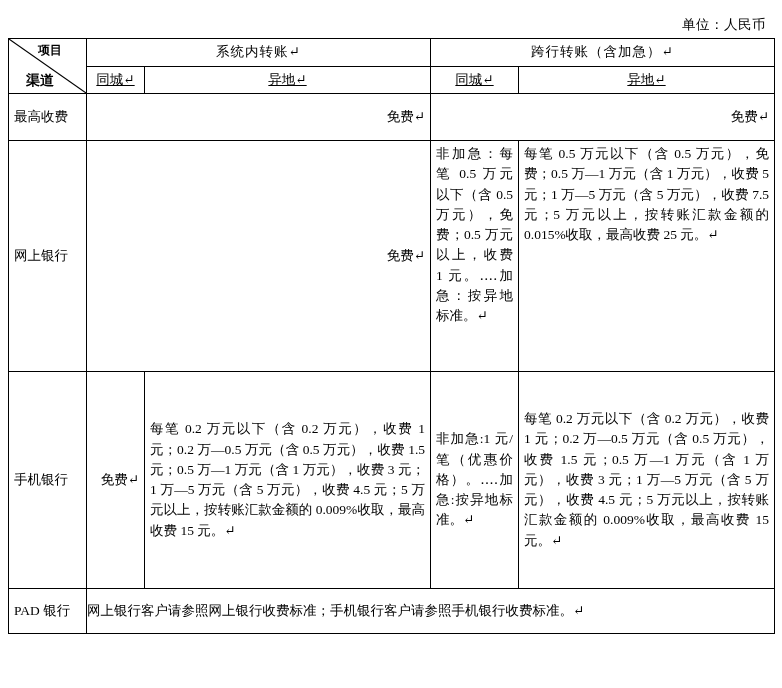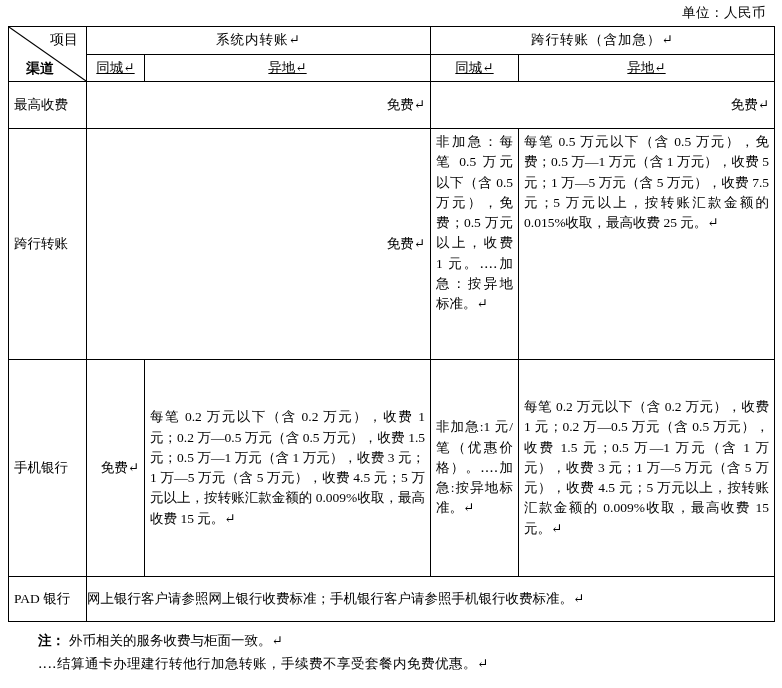--- a/index.html
+++ b/index.html
@@ -18,21 +18,21 @@
   .page {
     position: relative;
     width: 782px;
     height: 688px;
     box-sizing: border-box;
     padding: 0 8px;
   }
   .unit-line {
     text-align: right;
     font-size: 13.5px;
-    padding: 4px 8px 4px 0;
+    padding: 16px 8px 4px 0;
     letter-spacing: 0.5px;
   }
   table.fee {
     border-collapse: collapse;
     width: 766px;
     margin: 0 auto;
     table-layout: fixed;
   }
   table.fee td, table.fee th {
     border: 1px solid #000000;
@@ -67,23 +67,23 @@
     overflow: hidden;
   }
   .corner .diag {
     position: absolute;
     left: 0; top: 0;
     width: 100%; height: 100%;
   }
   .corner .lbl-item {
     position: absolute;
     top: 2px;
-    right: 8px;
-    font-weight: normal;
-    font-size: 14px;
+    right: 24px;
+    font-weight: bold;
+    font-size: 12px;
   }
   .corner .lbl-chan {
     position: absolute;
     bottom: 2px;
     left: 6px;
     font-weight: bold;
     font-size: 14px;
     margin-left: 11px;
   }
   .rowlabel {
@@ -151,43 +151,35 @@
         <td class="hdr-sub">异地↵</td>
       </tr>
 
       <tr>
         <td class="rowlabel" style="height:40px">最高收费</td>
         <td class="cell-text ctr" colspan="2">免费↵</td>
         <td class="cell-text ctr" colspan="2">免费↵</td>
       </tr>
 
       <tr>
-        <td class="rowlabel" style="height:224px">跨行转账</td>
+        <td class="rowlabel" style="height:224px">网上银行</td>
         <td class="cell-text ctr" colspan="2">免费↵</td>
         <td class="cell-text just" style="vertical-align:top">非加急：每笔 0.5 万元以下（含 0.5 万元），免费；0.5 万元以上，收费 1 元。‥‥加急：按异地标准。↵</td>
         <td class="cell-text just" style="vertical-align:top">每笔 0.5 万元以下（含 0.5 万元），免费；0.5 万—1 万元（含 1 万元），收费 5 元；1 万—5 万元（含 5 万元），收费 7.5 元；5 万元以上，按转账汇款金额的 0.015%收取，最高收费 25 元。↵</td>
       </tr>
 
       <tr>
         <td class="rowlabel" style="height:210px">手机银行</td>
         <td class="cell-text ctr">免费↵</td>
         <td class="cell-text just">每笔 0.2 万元以下（含 0.2 万元），收费 1 元；0.2 万—0.5 万元（含 0.5 万元），收费 1.5 元；0.5 万—1 万元（含 1 万元），收费 3 元；1 万—5 万元（含 5 万元），收费 4.5 元；5 万元以上，按转账汇款金额的 0.009%收取，最高收费 15 元。↵</td>
         <td class="cell-text just">非加急:1 元/笔（优惠价格）。‥‥加急:按异地标准。↵</td>
         <td class="cell-text just">每笔 0.2 万元以下（含 0.2 万元），收费 1 元；0.2 万—0.5 万元（含 0.5 万元），收费 1.5 元；0.5 万—1 万元（含 1 万元），收费 3 元；1 万—5 万元（含 5 万元），收费 4.5 元；5 万元以上，按转账汇款金额的 0.009%收取，最高收费 15 元。↵</td>
       </tr>
 
       <tr>
         <td class="rowlabel" style="height:38px">PAD 银行</td>
         <td class="cell-text" colspan="4" style="padding-left:0">网上银行客户请参照网上银行收费标准；手机银行客户请参照手机银行收费标准。↵</td>
       </tr>
     </tbody>
   </table>
 
-  <div class="notes">
-    <div class="note-first">
-      <span class="note-label">注：</span><span>外币相关的服务收费与柜面一致。↵</span>
-    </div>
-    <div class="note-row dots">
-      <span>‥‥结算通卡办理建行转他行加急转账，手续费不享受套餐内免费优惠。↵</span>
-    </div>
-  </div>
 
 </div>
 
 </body></html>

